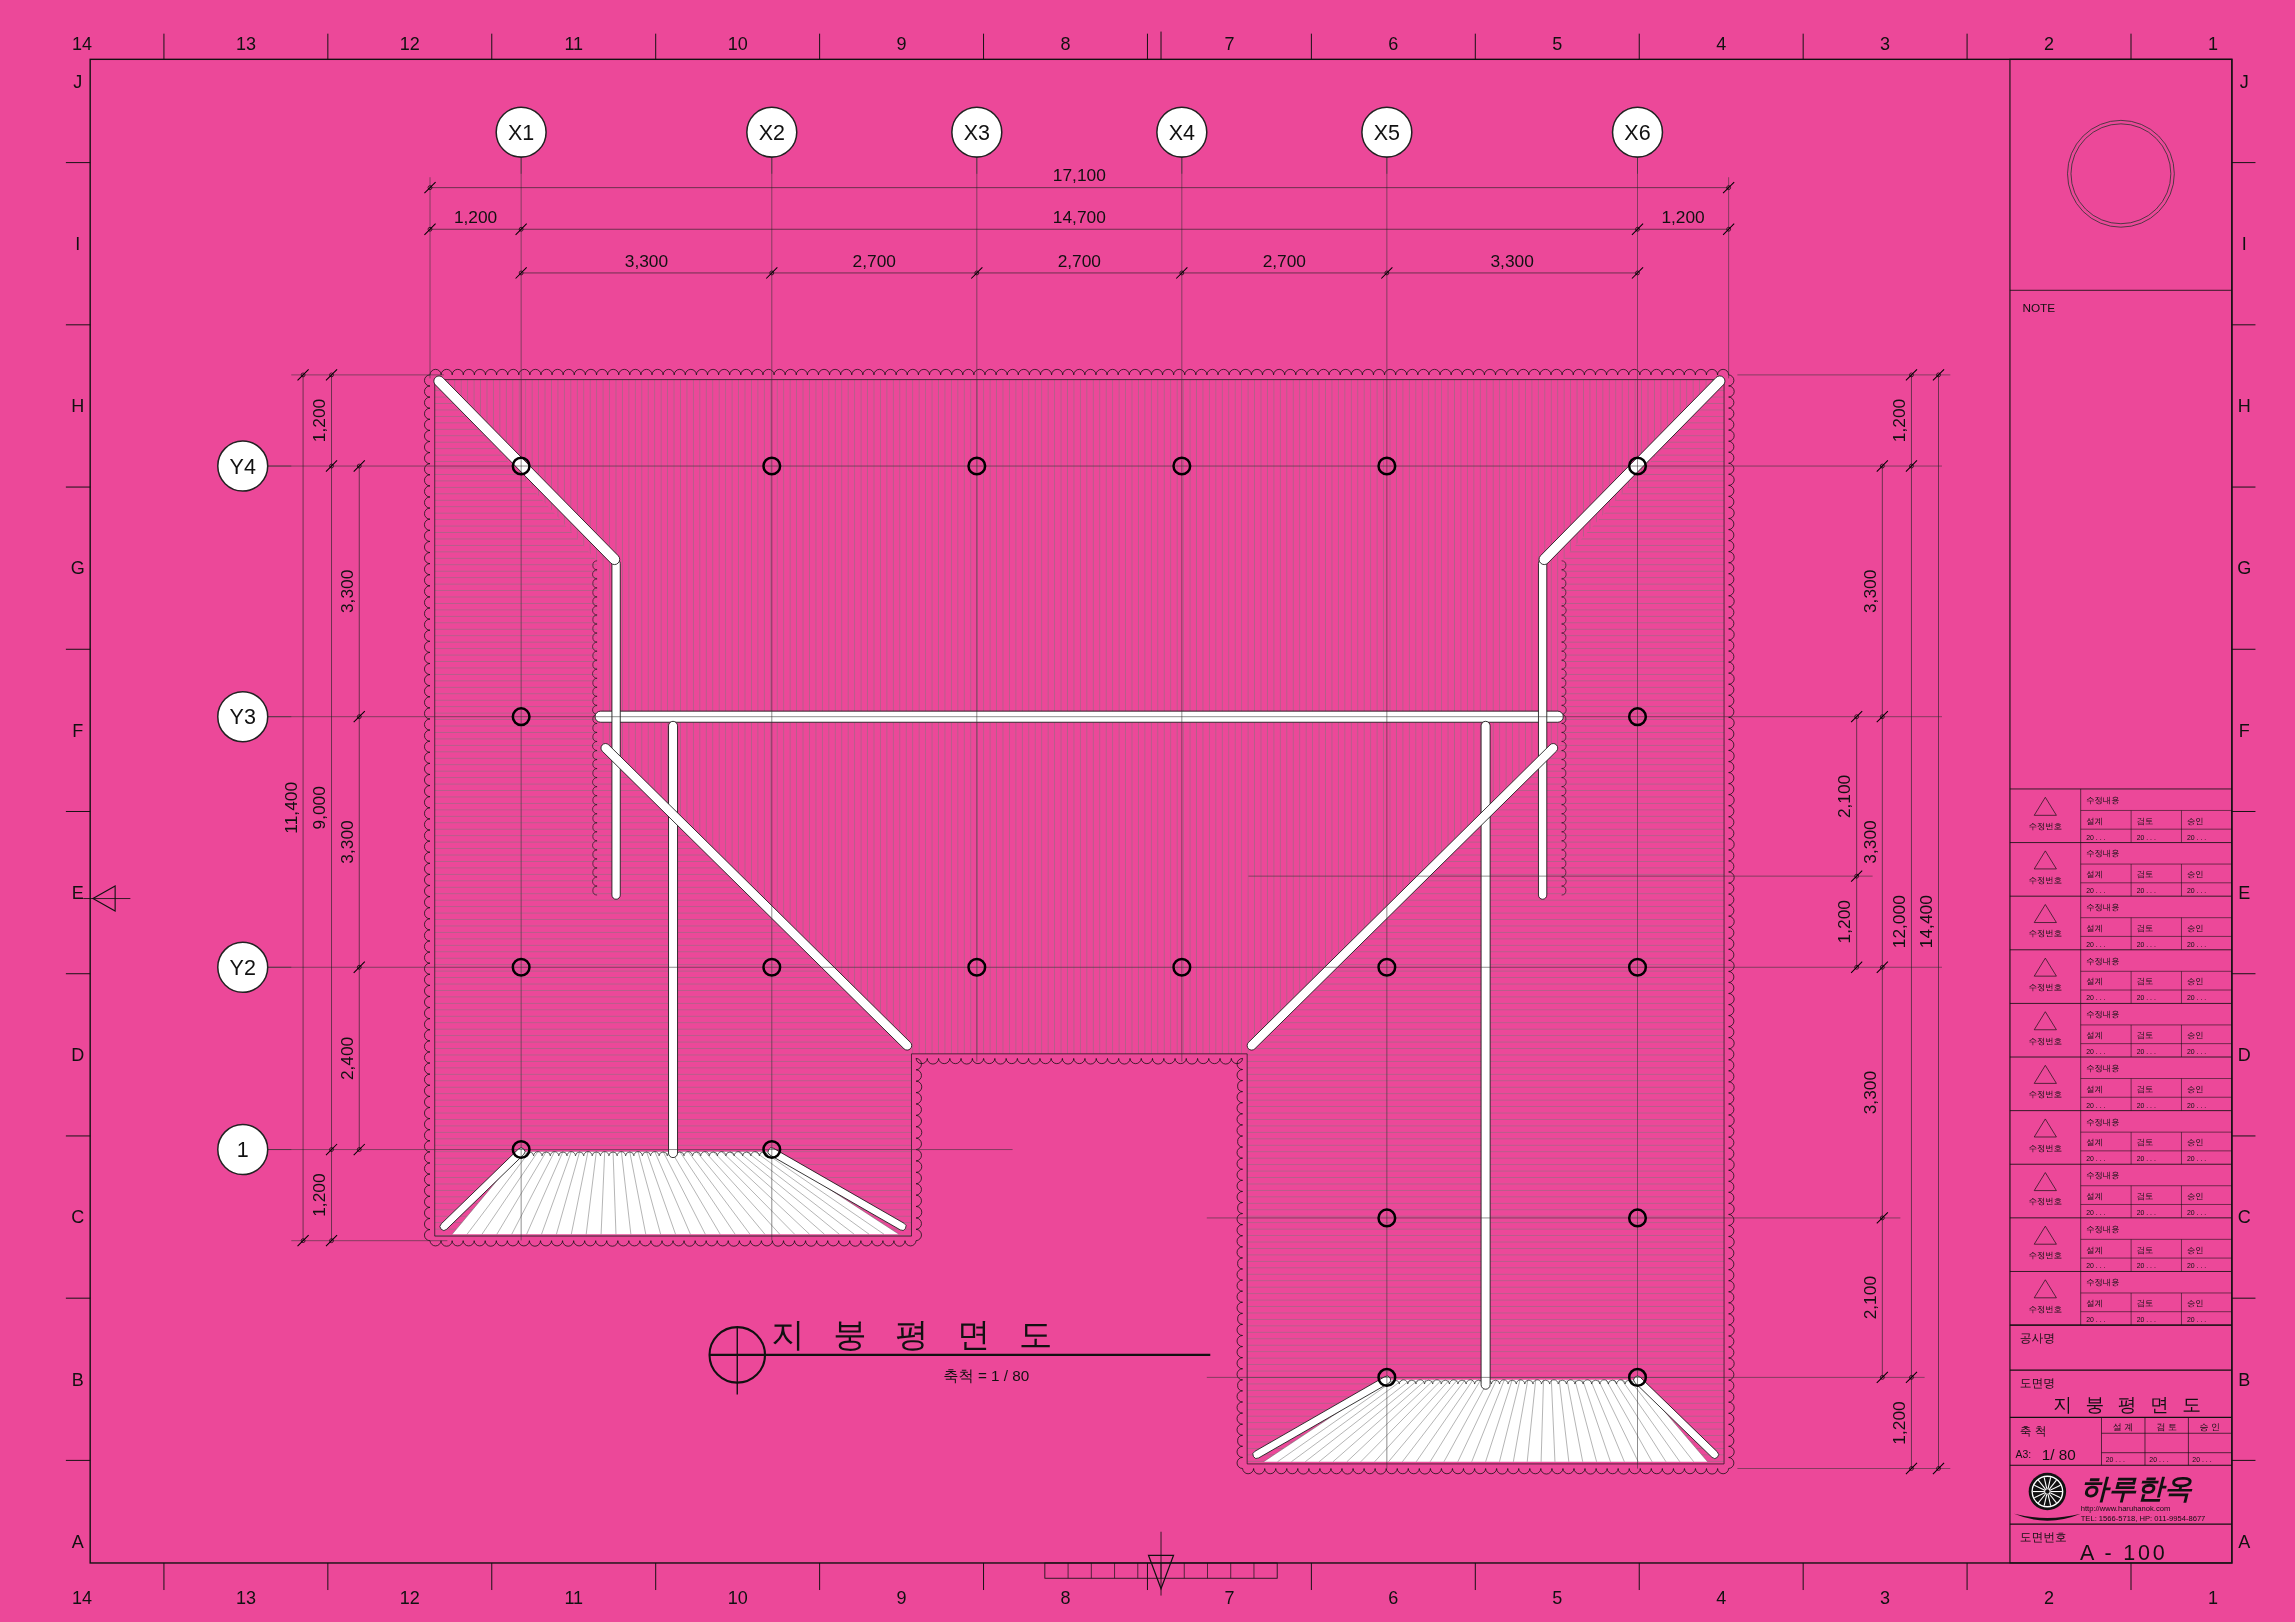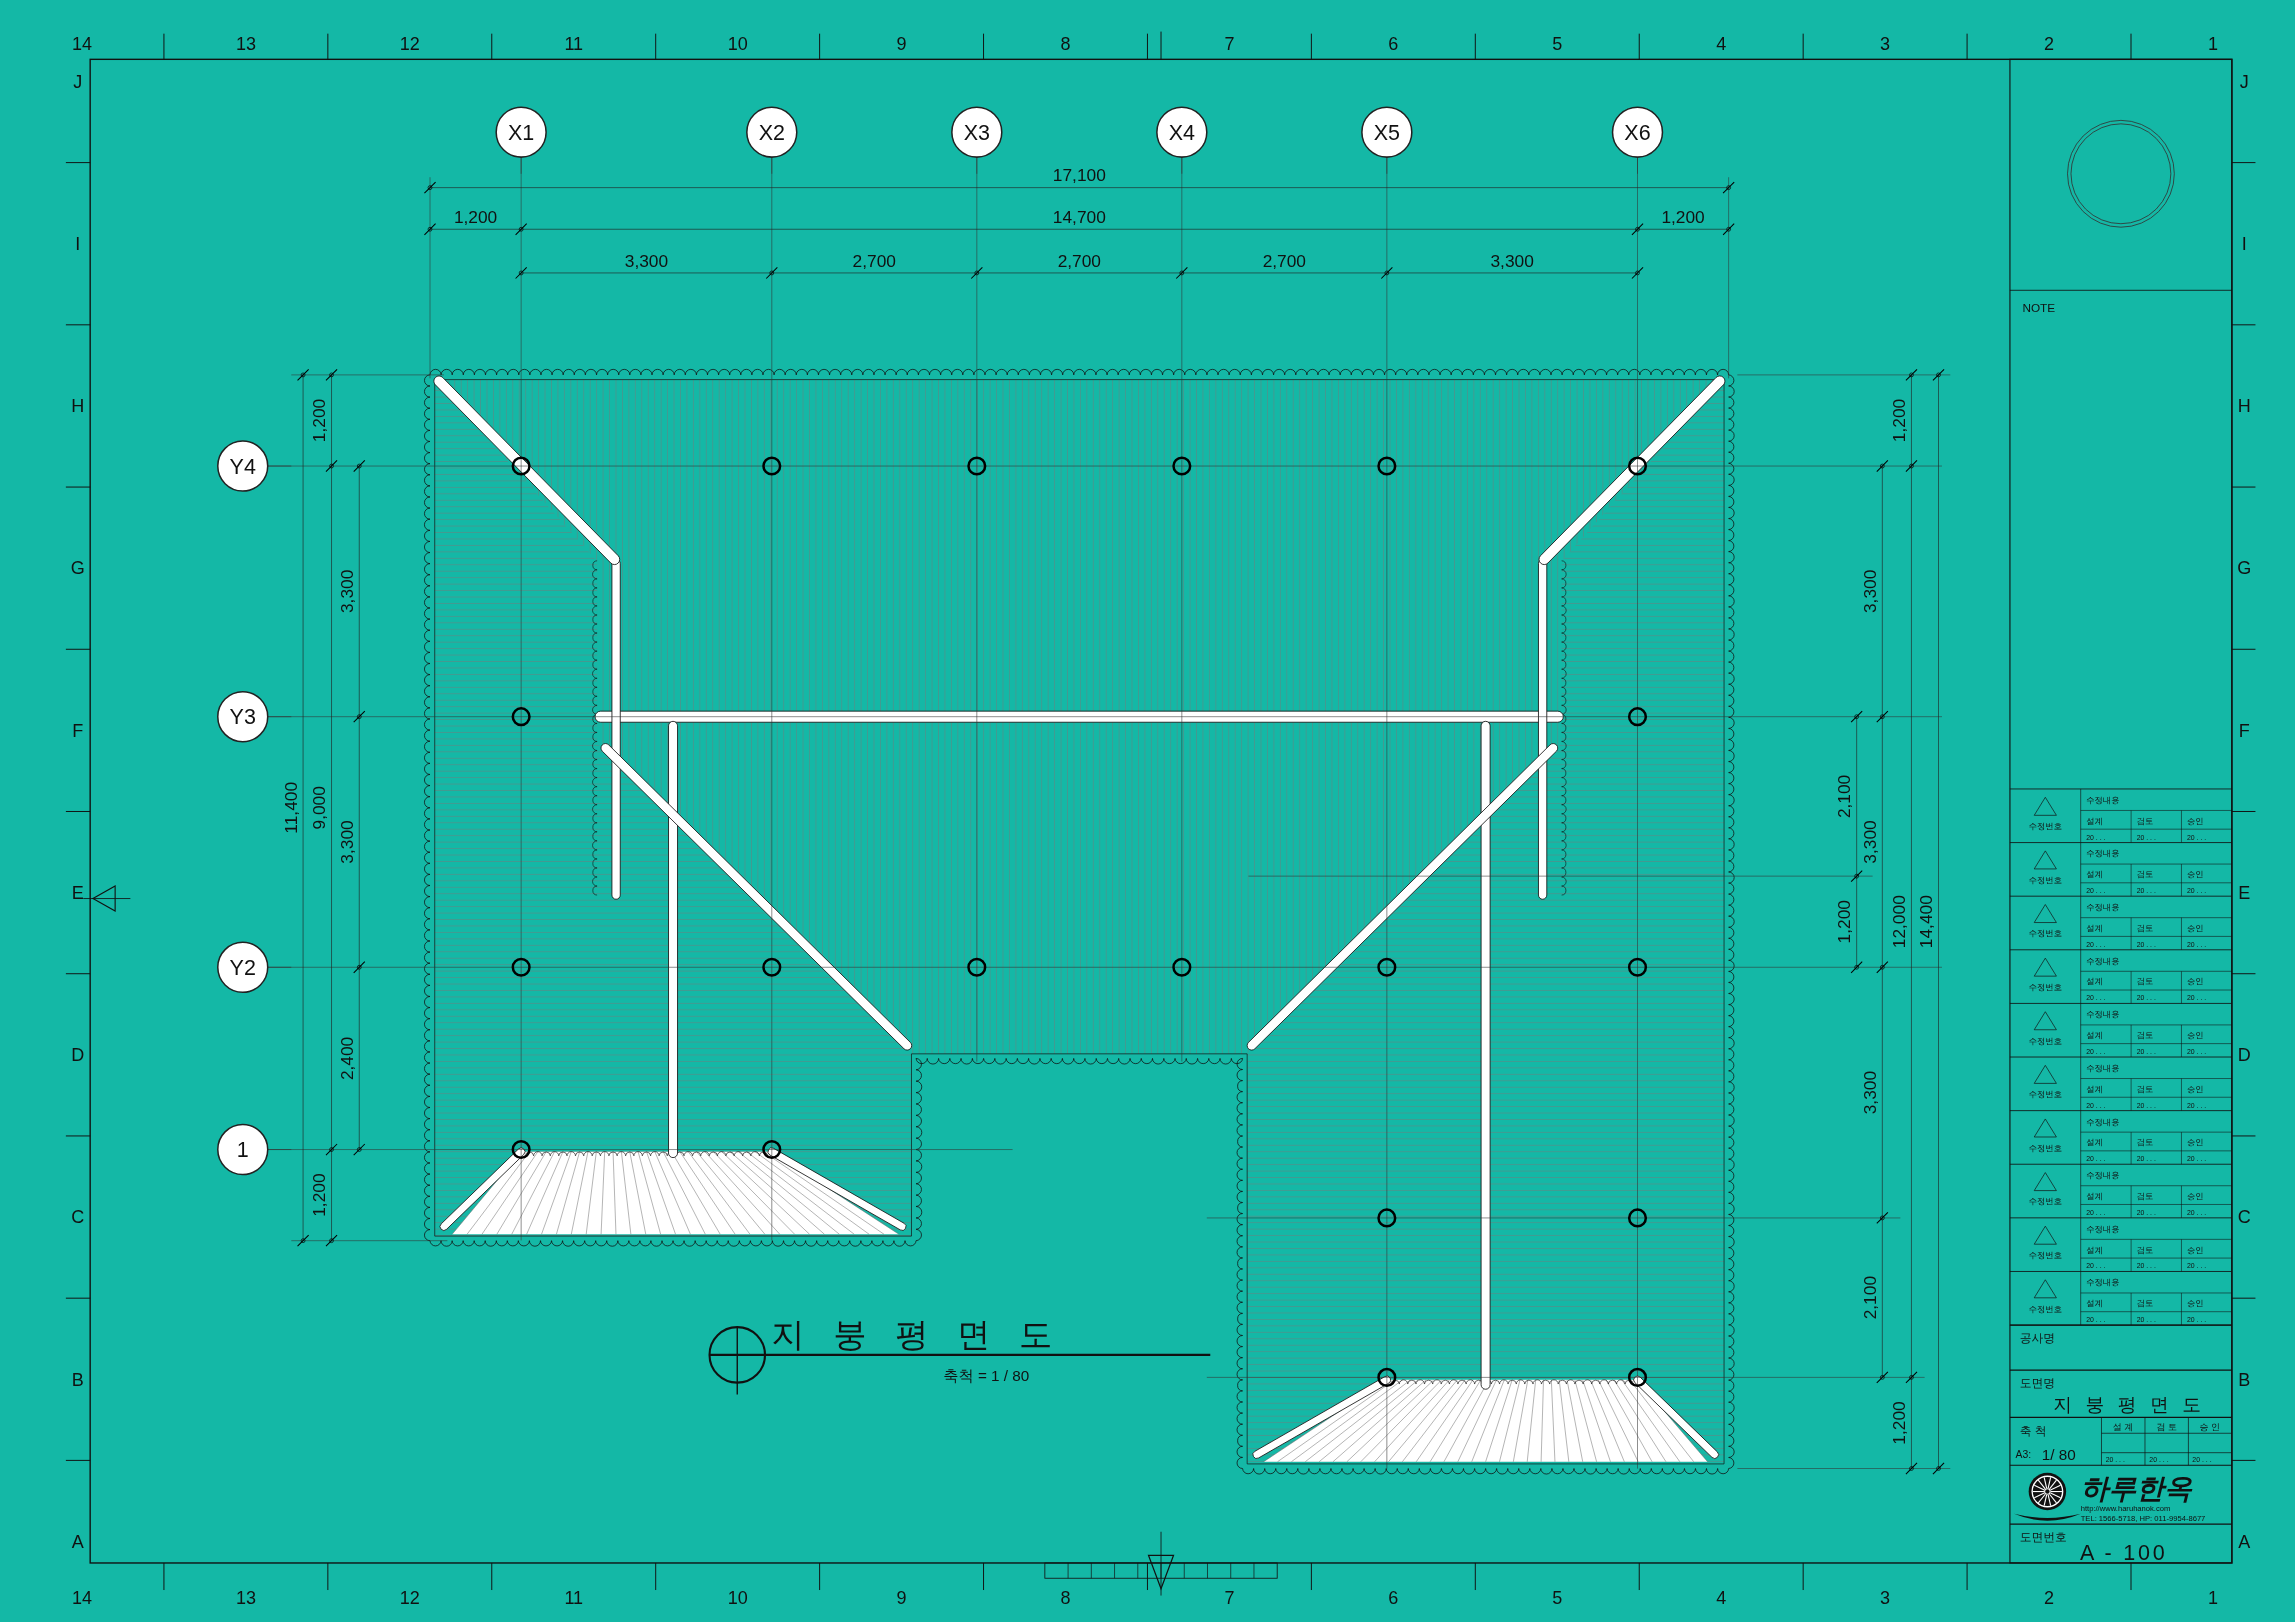--- a/index.html
+++ b/index.html
@@ -1,16 +1,16 @@
 <!DOCTYPE html>
 <html style="font-size:11px"><head>
 <meta charset="utf-8">
 <style>
   html,body{margin:0;padding:0;background:#fff;}
-  .sheet{position:relative;width:2295px;height:1623px;background:#14b8a6;overflow:hidden;}
+  .sheet{position:relative;width:2295px;height:1623px;background:#ec4899;overflow:hidden;}
   svg{display:block;}
   text{font-family:"Liberation Sans","DejaVu Sans",sans-serif;fill:#111;}
   .t-border{font-size:26px;}
   .t-bub{font-size:31px;}
   .t-dim{font-size:25px;}
   .t-note{font-size:17px;}
   .t-lab{font-size:17px;}
   .t-lab-s{font-size:13px;}
   .t-date{font-size:10px;}
   .t-rev{font-size:12px;}

